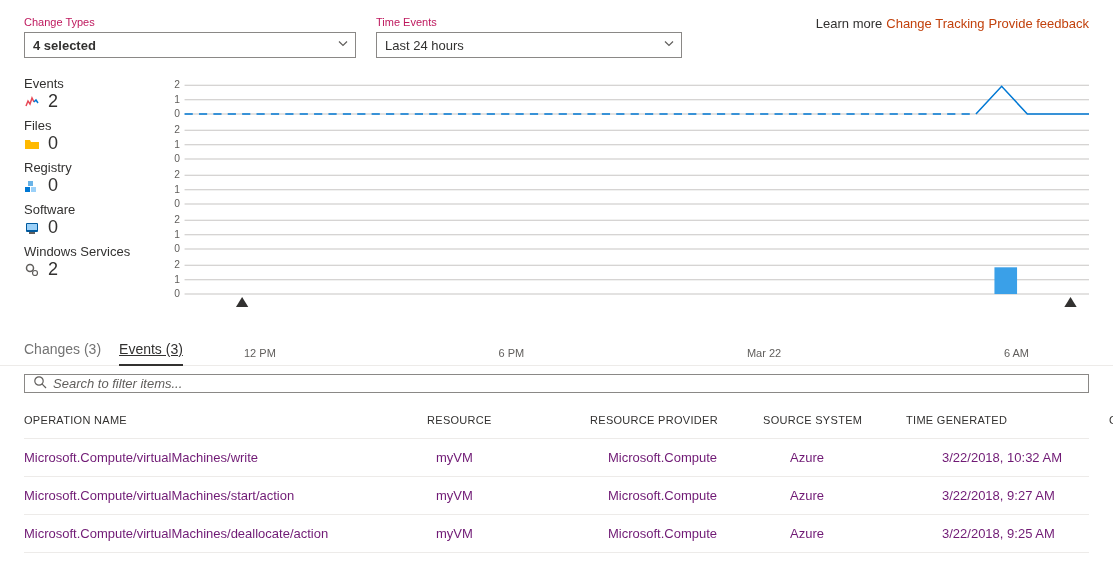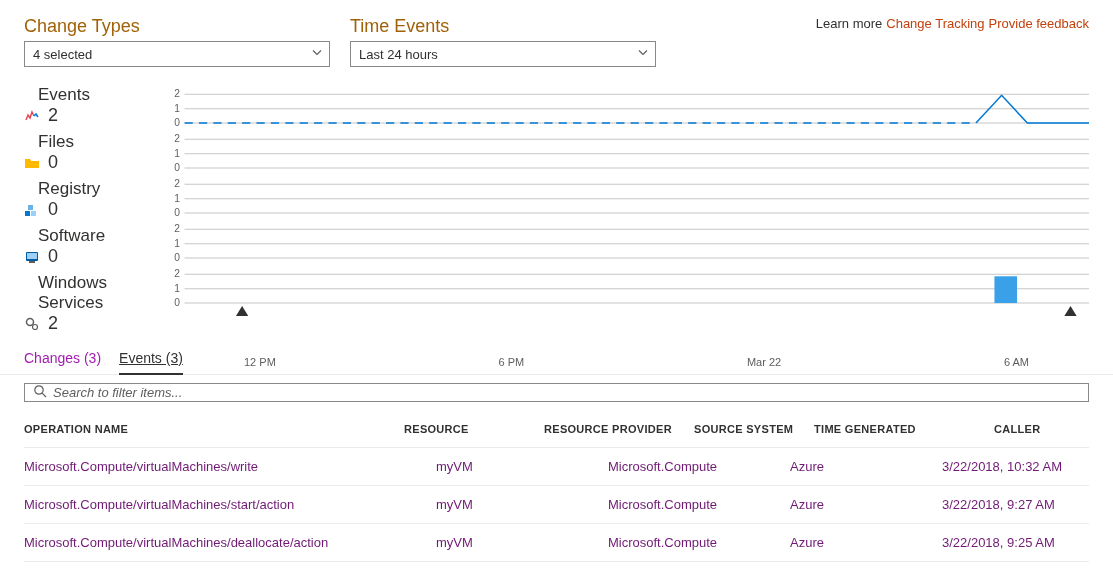--- a/index.html
+++ b/index.html
@@ -11,33 +11,33 @@
     width: 1113px;
     height: 574px;
     overflow: hidden;
   }
   .top-bar {
     display: flex;
     padding: 16px 24px 8px 24px;
     gap: 20px;
   }
   .filter-group { display: flex; flex-direction: column; gap: 4px; }
-  .filter-label { font-size: 18px; color: #a16207; }
+  .filter-label { font-size: 11px; color: #be185d; }
   .dropdown {
     position: relative;
     border: 1px solid #8a8886;
     height: 26px;
     display: flex;
     align-items: center;
     padding: 0 26px 0 8px;
     background: #fff;
     font-size: 13px;
     color: #323130;
   }
-  .dropdown.w1 { width: 306px; }
+  .dropdown.w1 { width: 332px; font-weight: bold; }
   .dropdown.w2 { width: 306px; }
   .dropdown .chev {
     position: absolute;
     right: 6px; top: 50%; transform: translateY(-50%);
   }
   .learn-more { margin-left: auto; display: flex; flex-direction: row; gap: 4px; font-size: 13px; }
   .link { color: #c2410c; cursor: pointer; }
 
   .chart-area {
     display: flex;
@@ -48,21 +48,21 @@
     width: 130px;
     display: flex;
     flex-direction: column;
     padding-top: 0px;
   }
   .metric {
     display: flex;
     flex-direction: column;
     margin-bottom: 6px;
   }
-  .metric-label { font-size: 17px; color: #323130; margin-bottom: 0px; margin-left: 14px; }
+  .metric-label { font-size: 13px; color: #323130; margin-bottom: 0px; }
   .metric-row { display: flex; align-items: center; gap: 8px; }
   .metric-icon { width: 16px; height: 16px; display: inline-flex; align-items: center; justify-content: center; }
   .metric-val { font-size: 18px; font-weight: 400; color: #323130; }
 
   .charts {
     flex: 1;
     display: flex;
     flex-direction: column;
   }
   .mini-chart {
@@ -87,21 +87,21 @@
     gap: 18px;
     padding: 4px 24px 0 24px;
     border-bottom: 1px solid #edebe9;
   }
   .tab {
     padding: 6px 0 8px 0;
     font-size: 14px;
     cursor: pointer;
     position: relative;
   }
-  .tab.inactive { color: #a21caf; }
+  .tab.inactive { color: #737373; }
   .tab.active { color: #323130; text-decoration: underline; }
   .tab.active::after {
     content: "";
     position: absolute;
     left: 0; right: 0; bottom: -1px;
     height: 2px; background: #323130;
   }
 
   .search-row { padding: 8px 24px; }
   .search-box {
@@ -122,24 +122,25 @@
   .table { padding: 0 24px; }
   .thead, .trow {
     display: grid;
     grid-template-columns: 380px 140px 150px 120px 180px 80px;
     align-items: center;
     min-height: 38px;
     border-bottom: 1px solid #edebe9;
   }
   .thead {
     font-size: 11px;
-    font-weight: 700;
+    font-weight: 400;
     color: #323130;
     text-transform: uppercase;
     letter-spacing: 0.3px;
+    gap: 23px;
   }
   .trow { font-size: 13px; color: #701a75; gap: 32px; }
 </style>
 </head>
 <body>
 
 <div class="top-bar">
   <div class="filter-group">
     <span class="filter-label">Change Types</span>
     <div class="dropdown w1">

